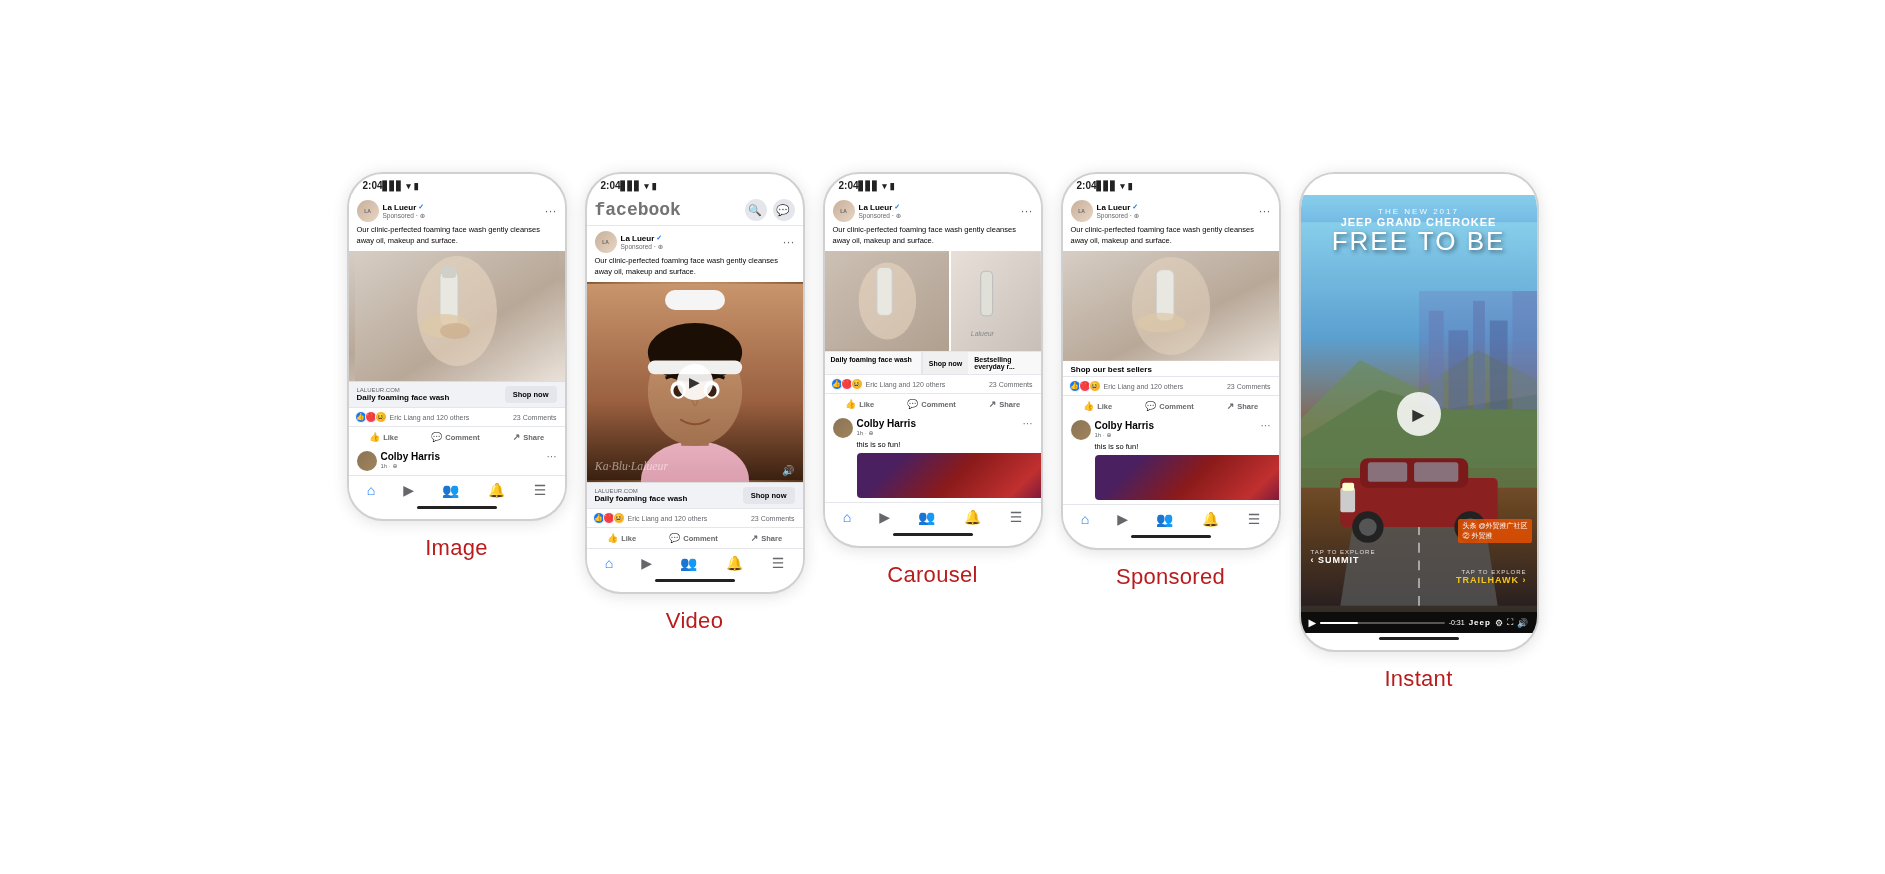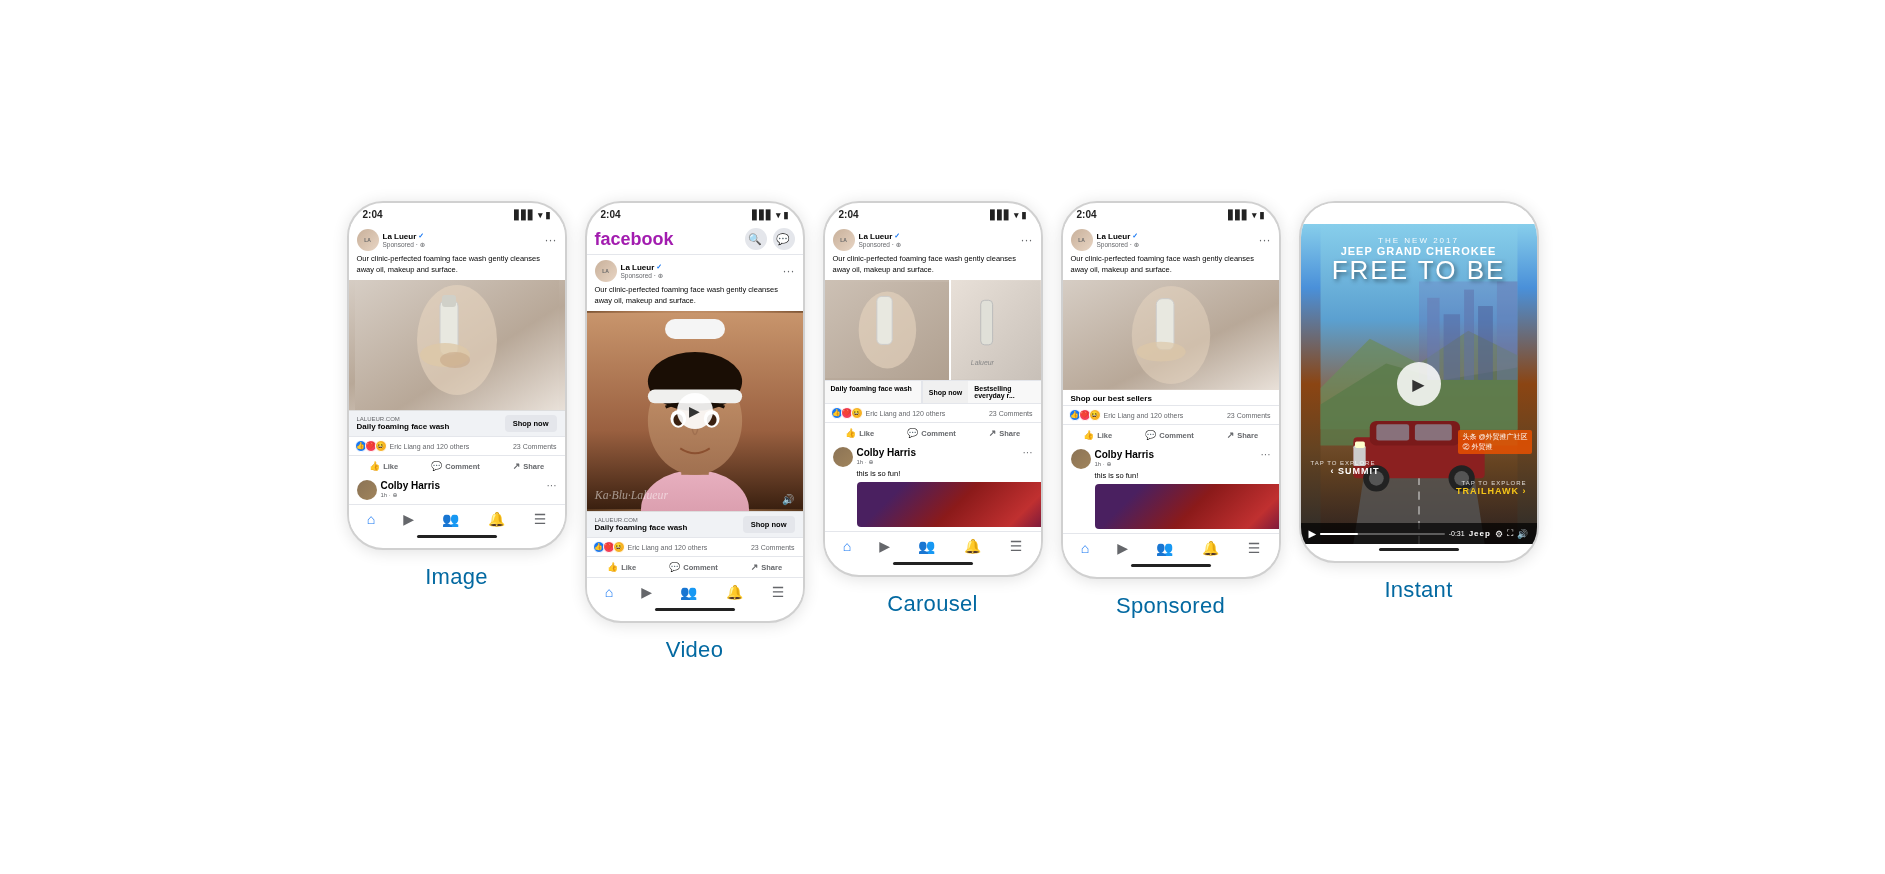--- a/index.html
+++ b/index.html
@@ -23,64 +23,64 @@
 
     .phone-wrapper {
       display: flex;
       flex-direction: column;
       align-items: center;
       gap: 14px;
     }
 
     .phone-label {
       font-size: 22px;
-      color: #0369a1;
+      color: #b91c1c;
       font-weight: 400;
       letter-spacing: 0.3px;
     }
 
     
     .phone {
       width: 220px;
       background: #fff;
       border-radius: 36px;
       border: 2px solid #d0d0d0;
       box-shadow: 0 2px 16px rgba(0,0,0,0.12);
       overflow: hidden;
       position: relative;
       padding-bottom: 10px;
     }
 
     .phone-top-bar {
       display: flex;
       align-items: center;
-      justify-content: space-between;
+      justify-content: flex-start;
       padding: 6px 14px 4px;
       font-size: 9px;
       color: #222;
       font-weight: 600;
     }
     .phone-top-bar .time { font-size: 10px; font-weight: 700; }
     .phone-top-bar .icons { display: flex; gap: 3px; align-items: center; }
 
     
     .fb-header {
       padding: 4px 8px;
       border-bottom: 1px solid #e4e6eb;
     }
     .fb-header-row {
       display: flex;
       align-items: center;
       gap: 5px;
     }
     .fb-logo-text {
-      color: #a21caf;
+      color: #737373;
       font-size: 18px;
       font-weight: 800;
-      font-family: Liberation Sans, sans-serif;
+      font-family: Liberation Mono, monospace;
     }
     .fb-header-icons {
       margin-left: auto;
       display: flex;
       gap: 6px;
     }
     .fb-icon-circle {
       width: 22px;
       height: 22px;
       background: #e4e6eb;
@@ -379,21 +379,21 @@
       align-items: center;
       justify-content: center;
       font-size: 9px;
       font-weight: 700;
       color: #555;
     }
 
     
     .instant-video {
       width: 100%;
-      height: 320px;
+      height: 438px;
       background: linear-gradient(180deg, #87CEEB 0%, #4a90d9 20%, #8b4513 50%, #654321 70%, #2a2a2a 100%);
       position: relative;
       overflow: hidden;
     }
 
     .play-btn-large {
       position: absolute;
       top: 50%;
       left: 50%;
       transform: translate(-50%, -50%);
@@ -984,21 +984,21 @@
         <div style="position:absolute;top:12px;left:0;right:0;text-align:center;color:#fff;z-index:3;">
           <div style="font-size:8px;letter-spacing:2px;text-transform:uppercase;opacity:0.9;">THE NEW 2017</div>
           <div style="font-size:11px;font-weight:900;letter-spacing:1px;">JEEP GRAND CHEROKEE</div>
           <div style="font-size:26px;font-weight:400;letter-spacing:2px;line-height:1;text-shadow:2px 2px 4px rgba(0,0,0,0.5);">FREE TO BE</div>
         </div>
 
         <div class="play-btn-large" style="z-index:4;">▶</div>
 
         <div style="position:absolute;bottom:68px;left:10px;color:#fff;z-index:5;">
           <div style="font-size:6px;text-transform:uppercase;letter-spacing:1px;opacity:0.8;">tap to explore</div>
-          <div style="font-size:9px;font-weight:700;letter-spacing:1px;margin-left:20px;">‹ <span>SUMMIT</span></div>
+          <div style="font-size:9px;font-weight:700;letter-spacing:1px;">‹ <span>SUMMIT</span></div>
         </div>
 
         <div style="position:absolute;bottom:48px;right:10px;color:#f5c518;z-index:5;text-align:right;">
           <div style="font-size:6px;text-transform:uppercase;letter-spacing:1px;color:rgba(255,255,255,0.8);">tap to explore</div>
           <div style="font-size:9px;font-weight:700;letter-spacing:1px;"><span>TRAILHAWK</span> ›</div>
         </div>
 
         <div class="jeep-bottom-bar" style="z-index:5;">
           <span style="font-size:10px;color:#fff;">▶</span>
           <div class="jeep-progress">

